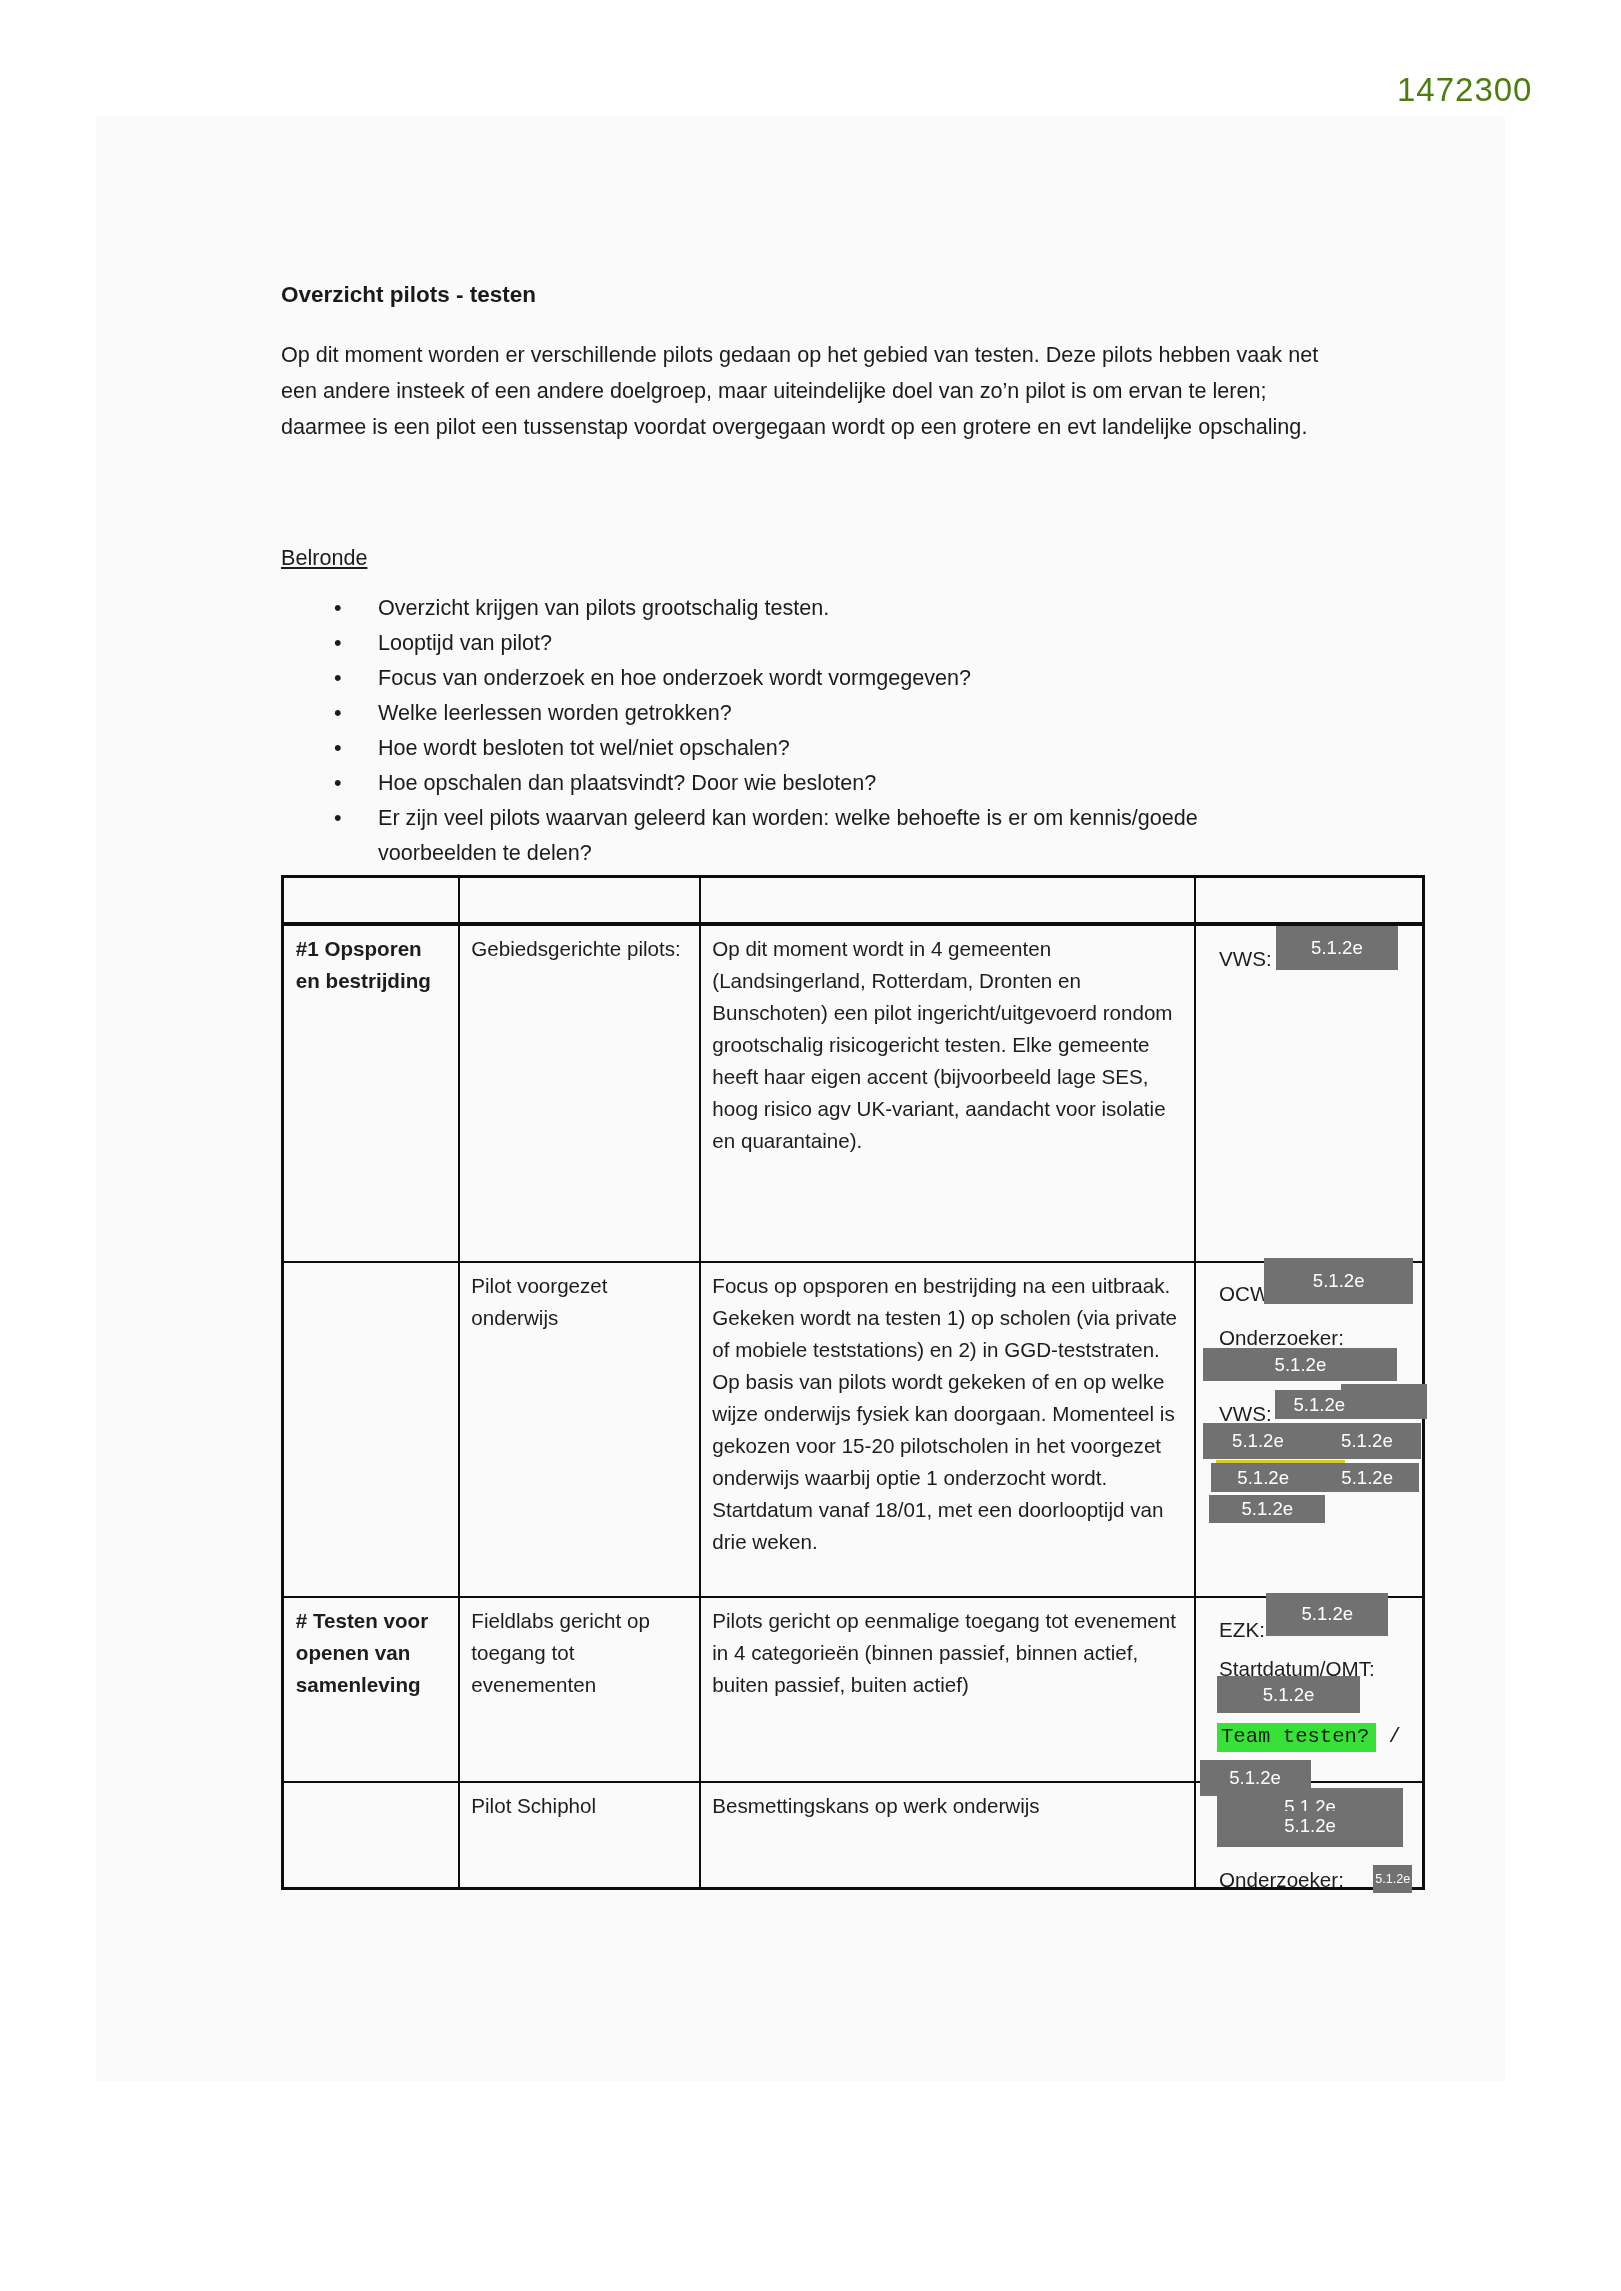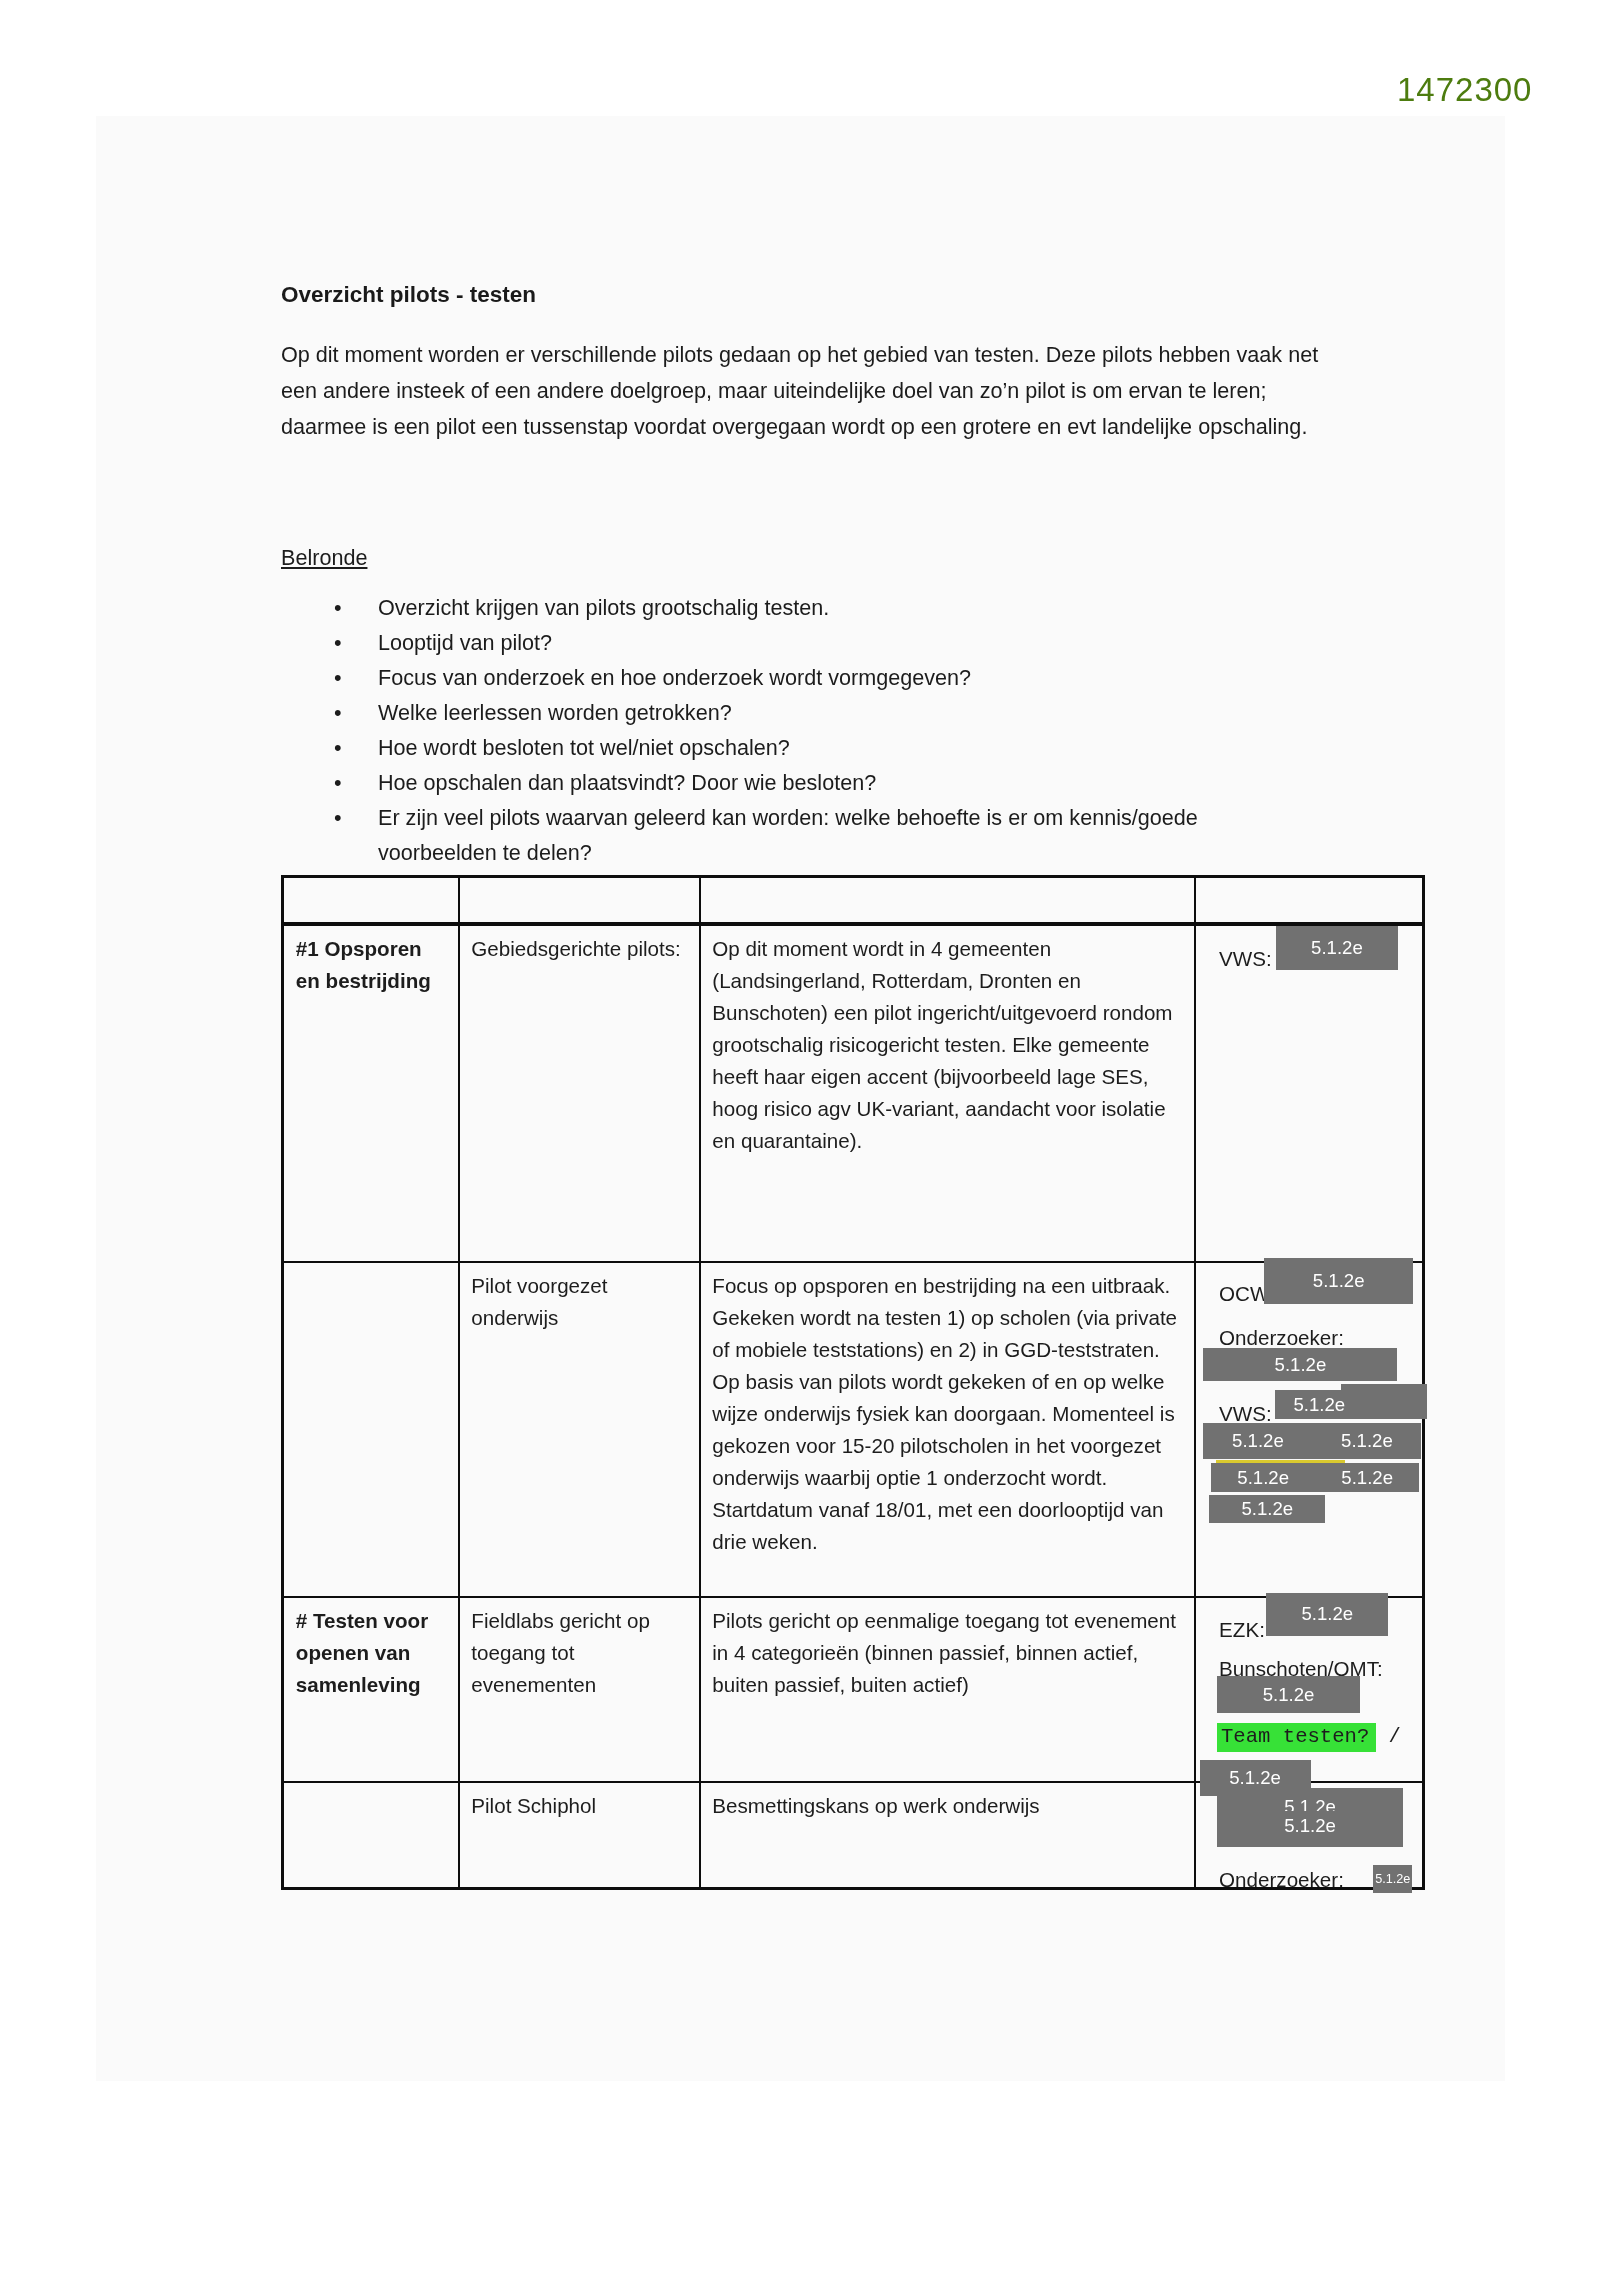--- a/index.html
+++ b/index.html
@@ -137,21 +137,21 @@
   <tr style="height:185px;">
     <td class="cat"># Testen voor openen van samenleving</td>
     <td>Fieldlabs gericht op toegang tot evenementen</td>
     <td>Pilots gericht op eenmalige toegang tot evenement in 4 categorieën (binnen passief, binnen actief, buiten passief, buiten actief)</td>
     <td class="c4">
       <div class="wrap">
         <span class="lbl" style="top:8.8px;left:11.8px;">EZK:</span>
         <div class="red-box" style="left:59px;top:-12.7px;width:122px;height:43px;">
           <span>5.1.2e</span>
         </div>
-        <span class="lbl" style="top:48px;left:11.8px;">Bunschoten/OMT:</span>
+        <span class="lbl" style="top:48px;left:11.8px;">Startdatum/OMT:</span>
         <div class="red-box" style="left:9.8px;top:71px;width:143px;height:37px;">
           <span>5.1.2e</span>
         </div>
         <span class="lbl" style="top:116px;left:9.8px;font-family:Liberation Mono, monospace;"><span class="hl-green">Team testen?</span> <span>/</span></span>
         <div class="red-box" style="left:-7.8px;top:155px;width:111px;height:36px;">
           <span>5.1.2e</span>
         </div>
       </div>
     </td>
   </tr>

